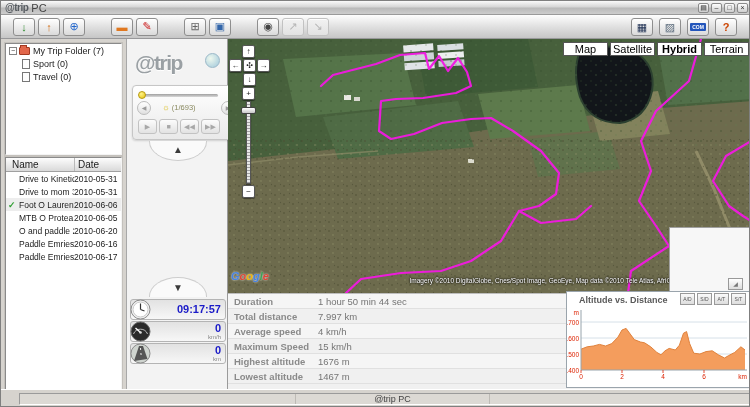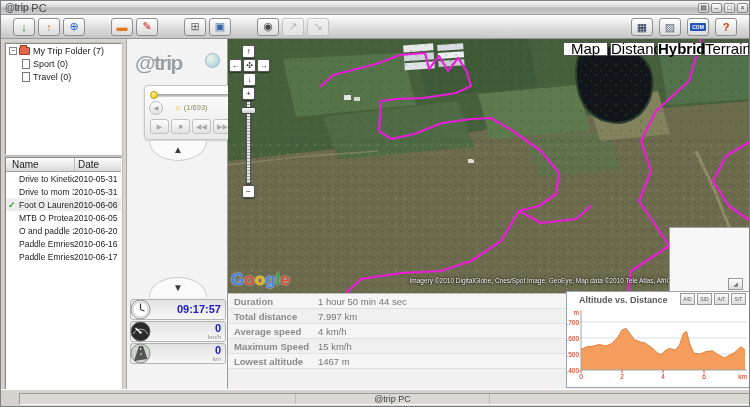--- a/index.html
+++ b/index.html
@@ -57,21 +57,21 @@
   .checkmark{position:absolute;left:2px;top:0;color:#2f9e32;font-size:9px;font-weight:bold;}
 
   
   .centerpanel{position:absolute;left:125px;top:38px;width:102px;height:350px;
     background:#f3f3f3;border-left:1px solid #a8a8a8;border-right:1px solid #9a9a9a;}
   .atrip-logo{position:absolute;left:8px;top:12px;font-size:21px;font-weight:bold;
     color:#9aa0a4;letter-spacing:-1.5px;text-shadow:0 1px 0 #fff;}
   .logo-badge{position:absolute;left:78px;top:14px;width:15px;height:15px;border-radius:50%;
     background:radial-gradient(circle at 35% 35%,#eef8ee,#9fc7da);border:1px solid #9ab8c8;
     font-size:8px;text-align:center;line-height:14px;color:#4a7;}
-  .playbox{position:absolute;left:17px;top:46px;width:108px;height:55px;border:1px solid #c6c6c6;
+  .playbox{position:absolute;left:5px;top:46px;width:108px;height:55px;border:1px solid #c6c6c6;
     border-radius:4px;background:linear-gradient(#ffffff,#e9e9e9);box-shadow:0 1px 2px rgba(0,0,0,.15);}
   .ptrack{position:absolute;left:7px;top:8px;width:78px;height:3px;background:linear-gradient(#9f9f9f,#d8d8d8);
     border-radius:2px;}
   .pdot{position:absolute;left:4px;top:4px;width:8px;height:8px;border-radius:50%;
     background:radial-gradient(circle at 35% 30%,#fff48a,#e8c410);border:1px solid #b89a10;}
   .pcounter{position:absolute;left:0;top:17px;width:92px;text-align:center;font-size:7.5px;color:#8a8a60;}
   .pcounter .sun{color:#d8b808;font-size:8px;}
   .proundL,.proundR{position:absolute;top:15px;width:14px;height:14px;border-radius:50%;
     border:1px solid #bcbcbc;background:linear-gradient(#fff,#e0e0e0);
     font-size:6px;color:#9a9a9a;text-align:center;line-height:13px;}
@@ -90,30 +90,30 @@
   .gicon{position:absolute;left:-1px;top:-1px;width:21px;height:21px;}
   .gval{position:absolute;right:4px;top:0;width:70px;height:100%;display:flex;flex-direction:column;
     align-items:flex-end;justify-content:center;}
   .gnum{font-size:11px;font-weight:bold;color:#1a1ac8;line-height:11px;}
   .gunit{font-size:6px;color:#888;line-height:6px;}
 
   
   .maparea{position:absolute;left:227px;top:38px;width:523px;height:254px;overflow:hidden;background:#6d6b4d;}
   .maparea svg.mapsvg{position:absolute;left:0;top:0;}
   .mt{position:absolute;top:3px;height:14px;width:45px;background:#fff;border:1px solid #555;
-    font-size:15px;color:#000;text-align:center;line-height:12px;}
+    font-size:11px;color:#000;text-align:center;line-height:12px;}
   .mt.selected{font-weight:bold;}
   .pan{position:absolute;width:13px;height:13px;background:#fff;border:1px solid #555;border-radius:2px;
     font-size:8px;color:#222;text-align:center;line-height:11px;box-shadow:0 1px 1px rgba(0,0,0,.45);}
   .zoomtrack{position:absolute;left:18px;top:62px;width:5px;height:83px;border:1px solid #555;
     background:repeating-linear-gradient(#e8e8e8 0 2px,#9f9f9f 2px 3px);box-shadow:0 1px 1px rgba(0,0,0,.4);}
   .zoomhandle{position:absolute;left:13px;top:68px;width:15px;height:7px;border:1px solid #444;
     border-radius:2px;background:linear-gradient(#fff,#c8c8c8);}
-  .google{position:absolute;left:3px;top:231px;font-size:17px;font-weight:bold;opacity:.9;
-    text-shadow:0 0 2px #fff;}
+  .google{position:absolute;left:3px;top:231px;font-size:11px;font-weight:bold;opacity:.9;
+    text-shadow:0 0 2px #fff;font-style:italic;}
   .attrib{position:absolute;right:3px;top:238px;font-size:6.5px;color:#fff;
     text-shadow:0 0 2px #000,0 0 2px #000;white-space:nowrap;}
   .attrib a{color:#aabdfc;text-decoration:underline;}
   .blankpanel{position:absolute;left:441px;top:188px;width:82px;height:66px;background:#f7f7f7;
     border:1px solid #a0a0a0;border-right:none;border-bottom:none;}
   .blankbtn{position:absolute;right:8px;bottom:3px;width:15px;height:12px;border:1px solid #999;
     background:linear-gradient(#fff,#ddd);font-size:6px;color:#777;text-align:center;line-height:11px;}
 
   
   .statspanel{position:absolute;left:227px;top:292px;width:523px;height:96px;background:#f0f0f0;
@@ -349,21 +349,21 @@
 
       <g fill="none" stroke="#f318e3" stroke-width="2.2" stroke-linejoin="round" stroke-linecap="round" opacity="0.95">
         <polyline points="93,47 105,36 148,25 172,16 197,14 201,30 211,17 220,32 230,19 239,33 243,47 228,54 195,59 168,60 153,62 151,92 163,100 186,95 214,84 243,80 263,79 285,92 313,112 331,134 328,155 311,167 291,172 313,184 348,180 363,167"></polyline>
         <polyline points="291,172 273,202 243,222 213,232 173,234 133,240 118,254"></polyline>
         <polyline points="473,0 461,42 428,72 413,102 423,132 411,162 428,187 441,207 403,232 400,254"></polyline>
         <polyline points="523,102 498,117 485,142 501,167 515,177 523,182"></polyline>
       </g>
     </svg>
 
     <div class="mt" style="left:335px">Map</div>
-    <div class="mt" style="left:382px">Distance</div>
+    <div class="mt" style="left:382px">Satellite</div>
     <div class="mt selected" style="left:429px">Hybrid</div>
     <div class="mt" style="left:476px">Terrain</div>
 
     <div class="pan" style="left:14px;top:6px">↑</div>
     <div class="pan" style="left:1px;top:20px">←</div>
     <div class="pan" style="left:15px;top:20px">✣</div>
     <div class="pan" style="left:29px;top:20px">→</div>
     <div class="pan" style="left:15px;top:34px">↓</div>
     <div class="pan" style="left:14px;top:48px">+</div>
     <div class="zoomtrack"></div>
@@ -389,20 +389,24 @@
       <div class="slabel">Total distance</div>
       <div class="svalue">7.997 km</div>
     </div>
     <div class="srow">
       <div class="slabel">Average speed</div>
       <div class="svalue">4 km/h</div>
     </div>
     <div class="srow">
       <div class="slabel">Maximum Speed</div>
       <div class="svalue">15 km/h</div>
+    </div>
+    <div class="srow">
+      <div class="slabel">Highest altitude</div>
+      <div class="svalue">1676 m</div>
     </div>
     <div class="srow">
       <div class="slabel">Lowest altitude</div>
       <div class="svalue">1467 m</div>
     </div>
   </div>
 
   <div class="chartpanel">
     <div class="ctitle">Altitude vs. Distance</div>
     <div class="cbtns">

